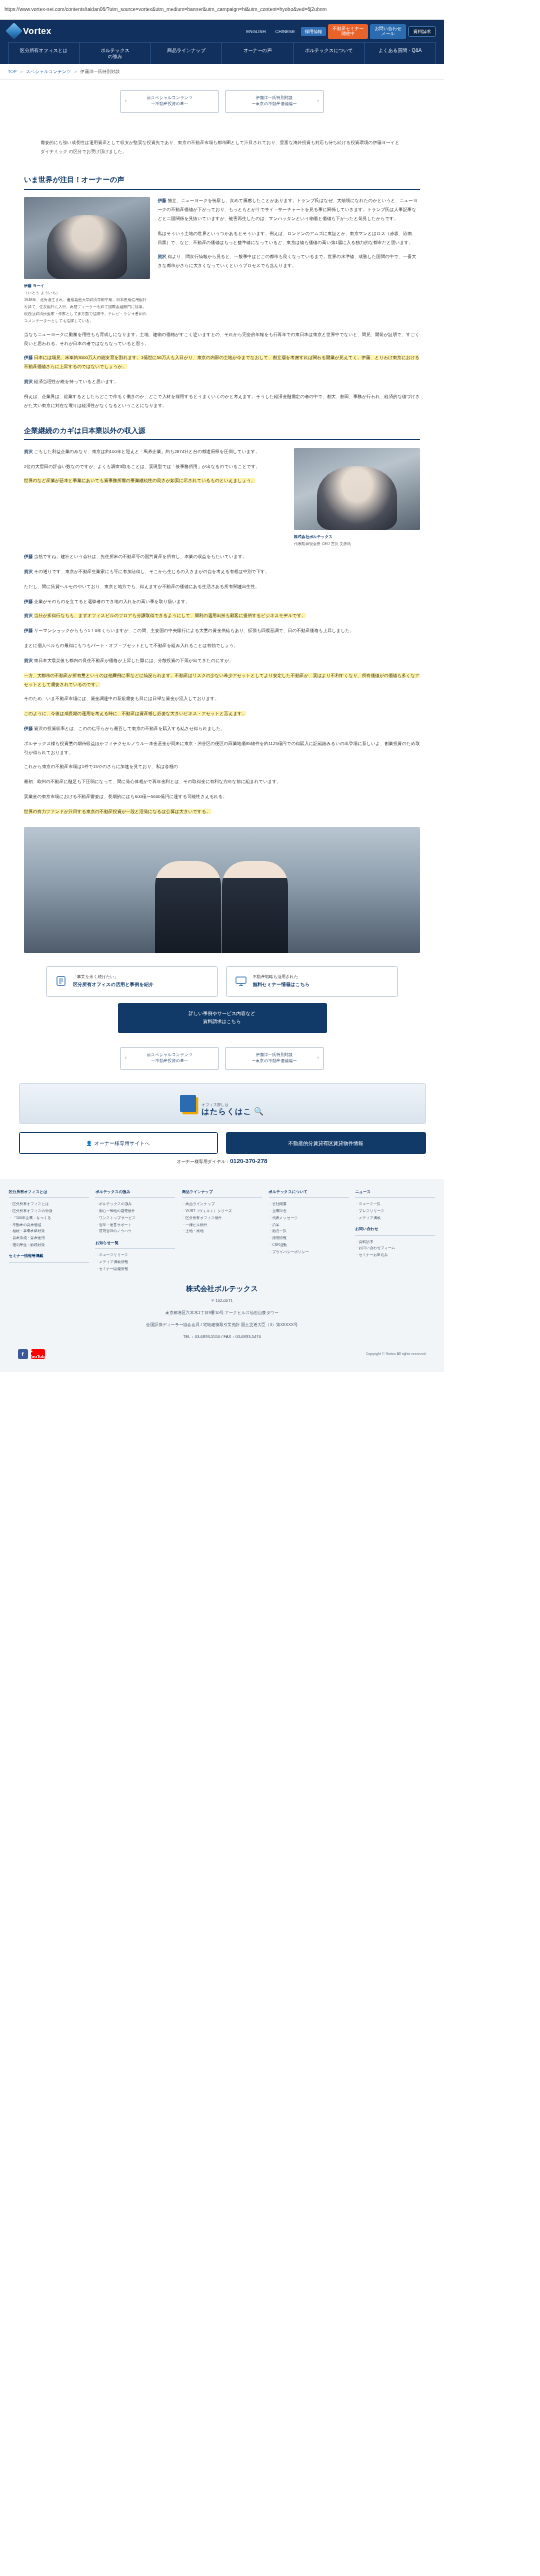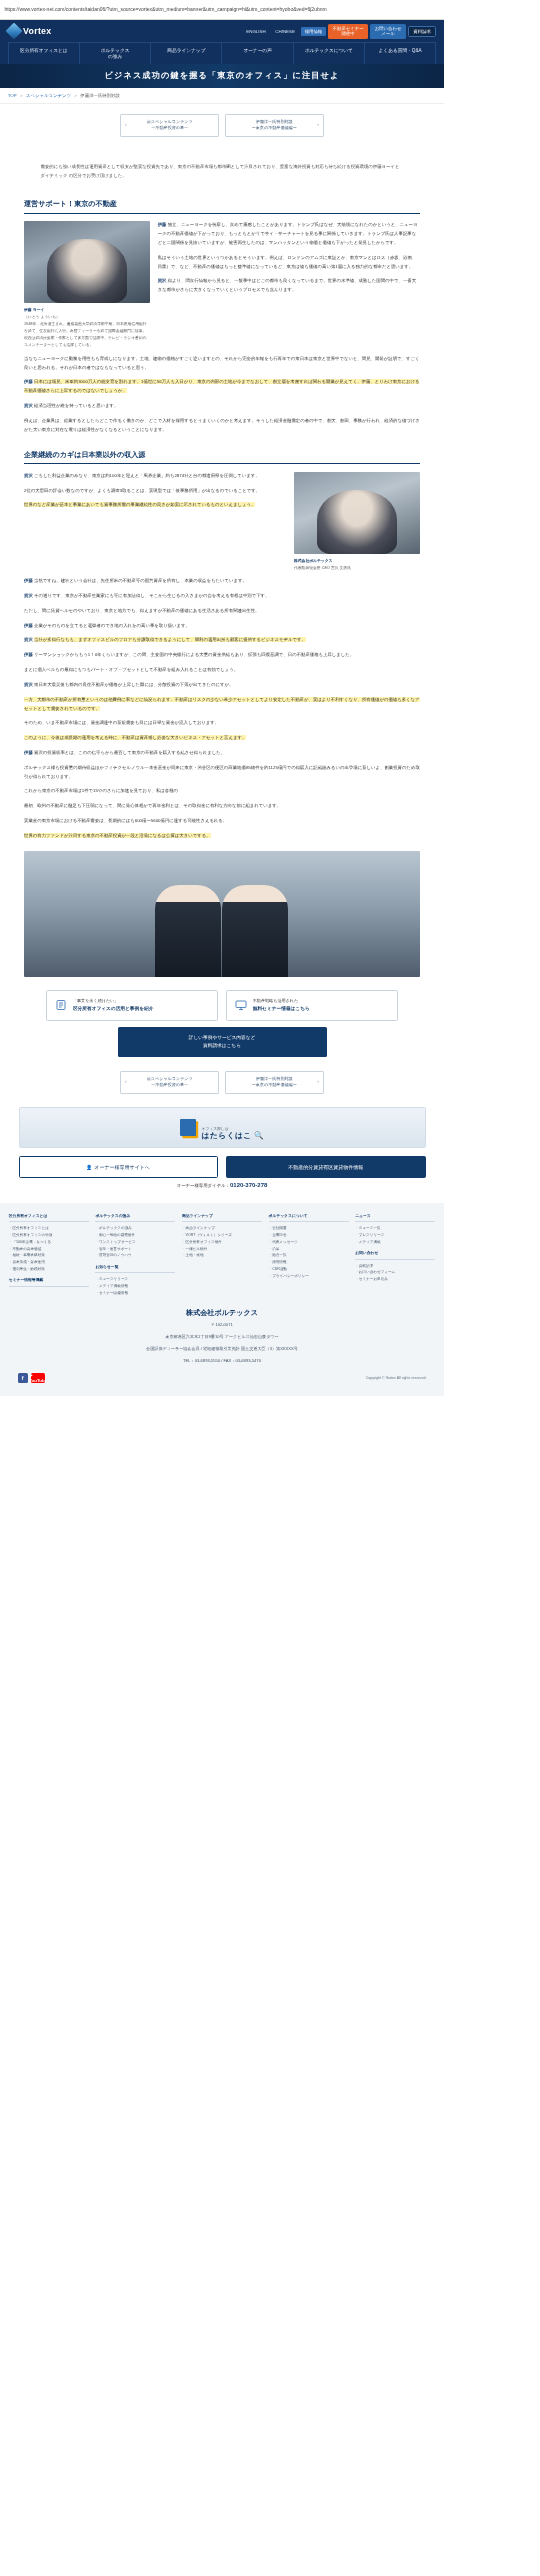--- a/index.html
+++ b/index.html
@@ -240,23 +240,20 @@
       <div class="nav-item">区分所有オフィスとは</div>
       <div class="nav-item" style="white-space:pre-line;">ポルテックス
 の強み</div>
       <div class="nav-item">商品ラインナップ</div>
       <div class="nav-item">オーナーの声</div>
       <div class="nav-item">ポルテックスについて</div>
       <div class="nav-item">よくある質問・Q&amp;A</div>
     </div>
   </div>
 
-  <div class="hero">
-    <span>ビジネス成功の鍵を握る「東京のオフィス」に注目せよ</span>
-  </div>
 
   <div class="crumb">
     <span>TOP</span>
     <span class="sep">&gt;</span>
     <span>スペシャルコンテンツ</span>
     <span class="sep">&gt;</span>
     <span class="cur">伊藤洋一氏特別対談</span>
   </div>
 
   <div class="pager-row">
@@ -270,21 +267,21 @@
       <div>伊藤洋一氏特別対談</div>
       <div>ー東京の不動産価値編ー</div>
     </div>
   </div>
 
   <div class="title-wrap">
     <div class="lede">需要的にも強い成長性は運用資産として収支が堅実な投資先であり、東京の不動産市場も都市圏として注目されており、豊富な海外投資も対応も待ち続ける投資環境の伊藤ヨーイと ダイナミック の区分でお受け頂けました。</div>
   </div>
 
   <div class="section">
-    <h2 class="sec">運営サポート！東京の不動産</h2>
+    <h2 class="sec">いま世界が注目！オーナーの声</h2>
     <div class="photo-row">
       <div class="ph-col">
         <div class="ph"></div>
         <div class="cap">
           <b>伊藤 ヨーイ</b>
           <div>（いとう よういち）</div>
           <div>1948年、北海道生まれ。慶應義塾大学経済学部卒業。日本長期信用銀行を経て、住友銀行に入行。為替ディーラーを経て国際金融部門に従事。現在は経済評論家・作家として多方面で活躍中。テレビ・ラジオ番組のコメンテーターとしても活躍している。</div>
         </div>
       </div>
       <div class="txt-col body-txt">

